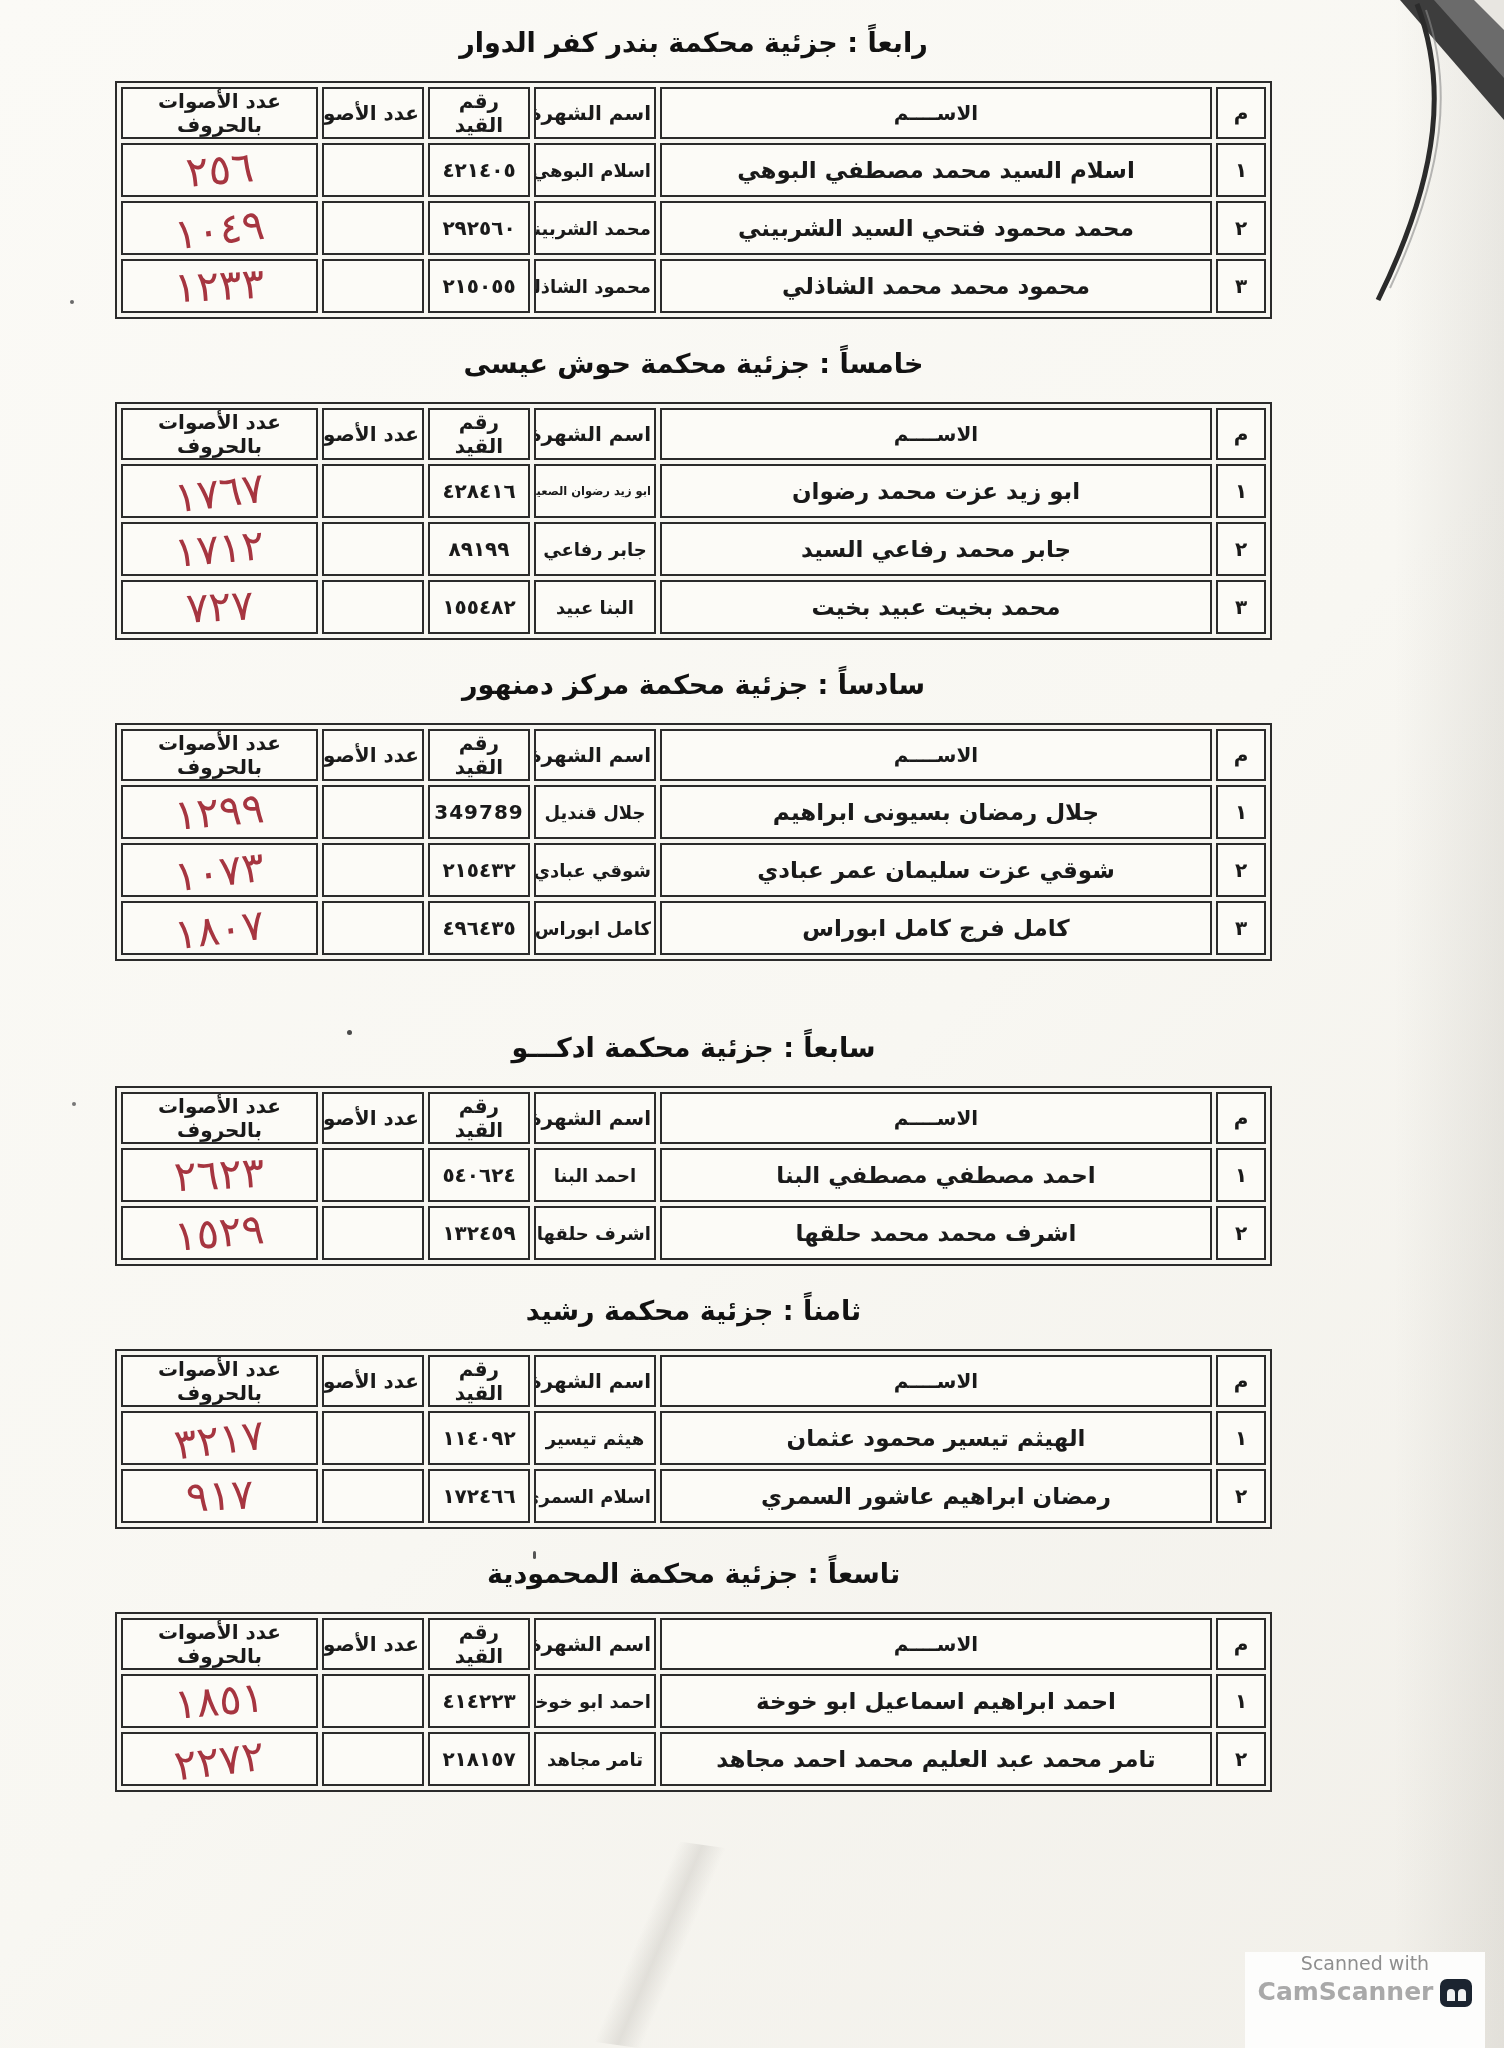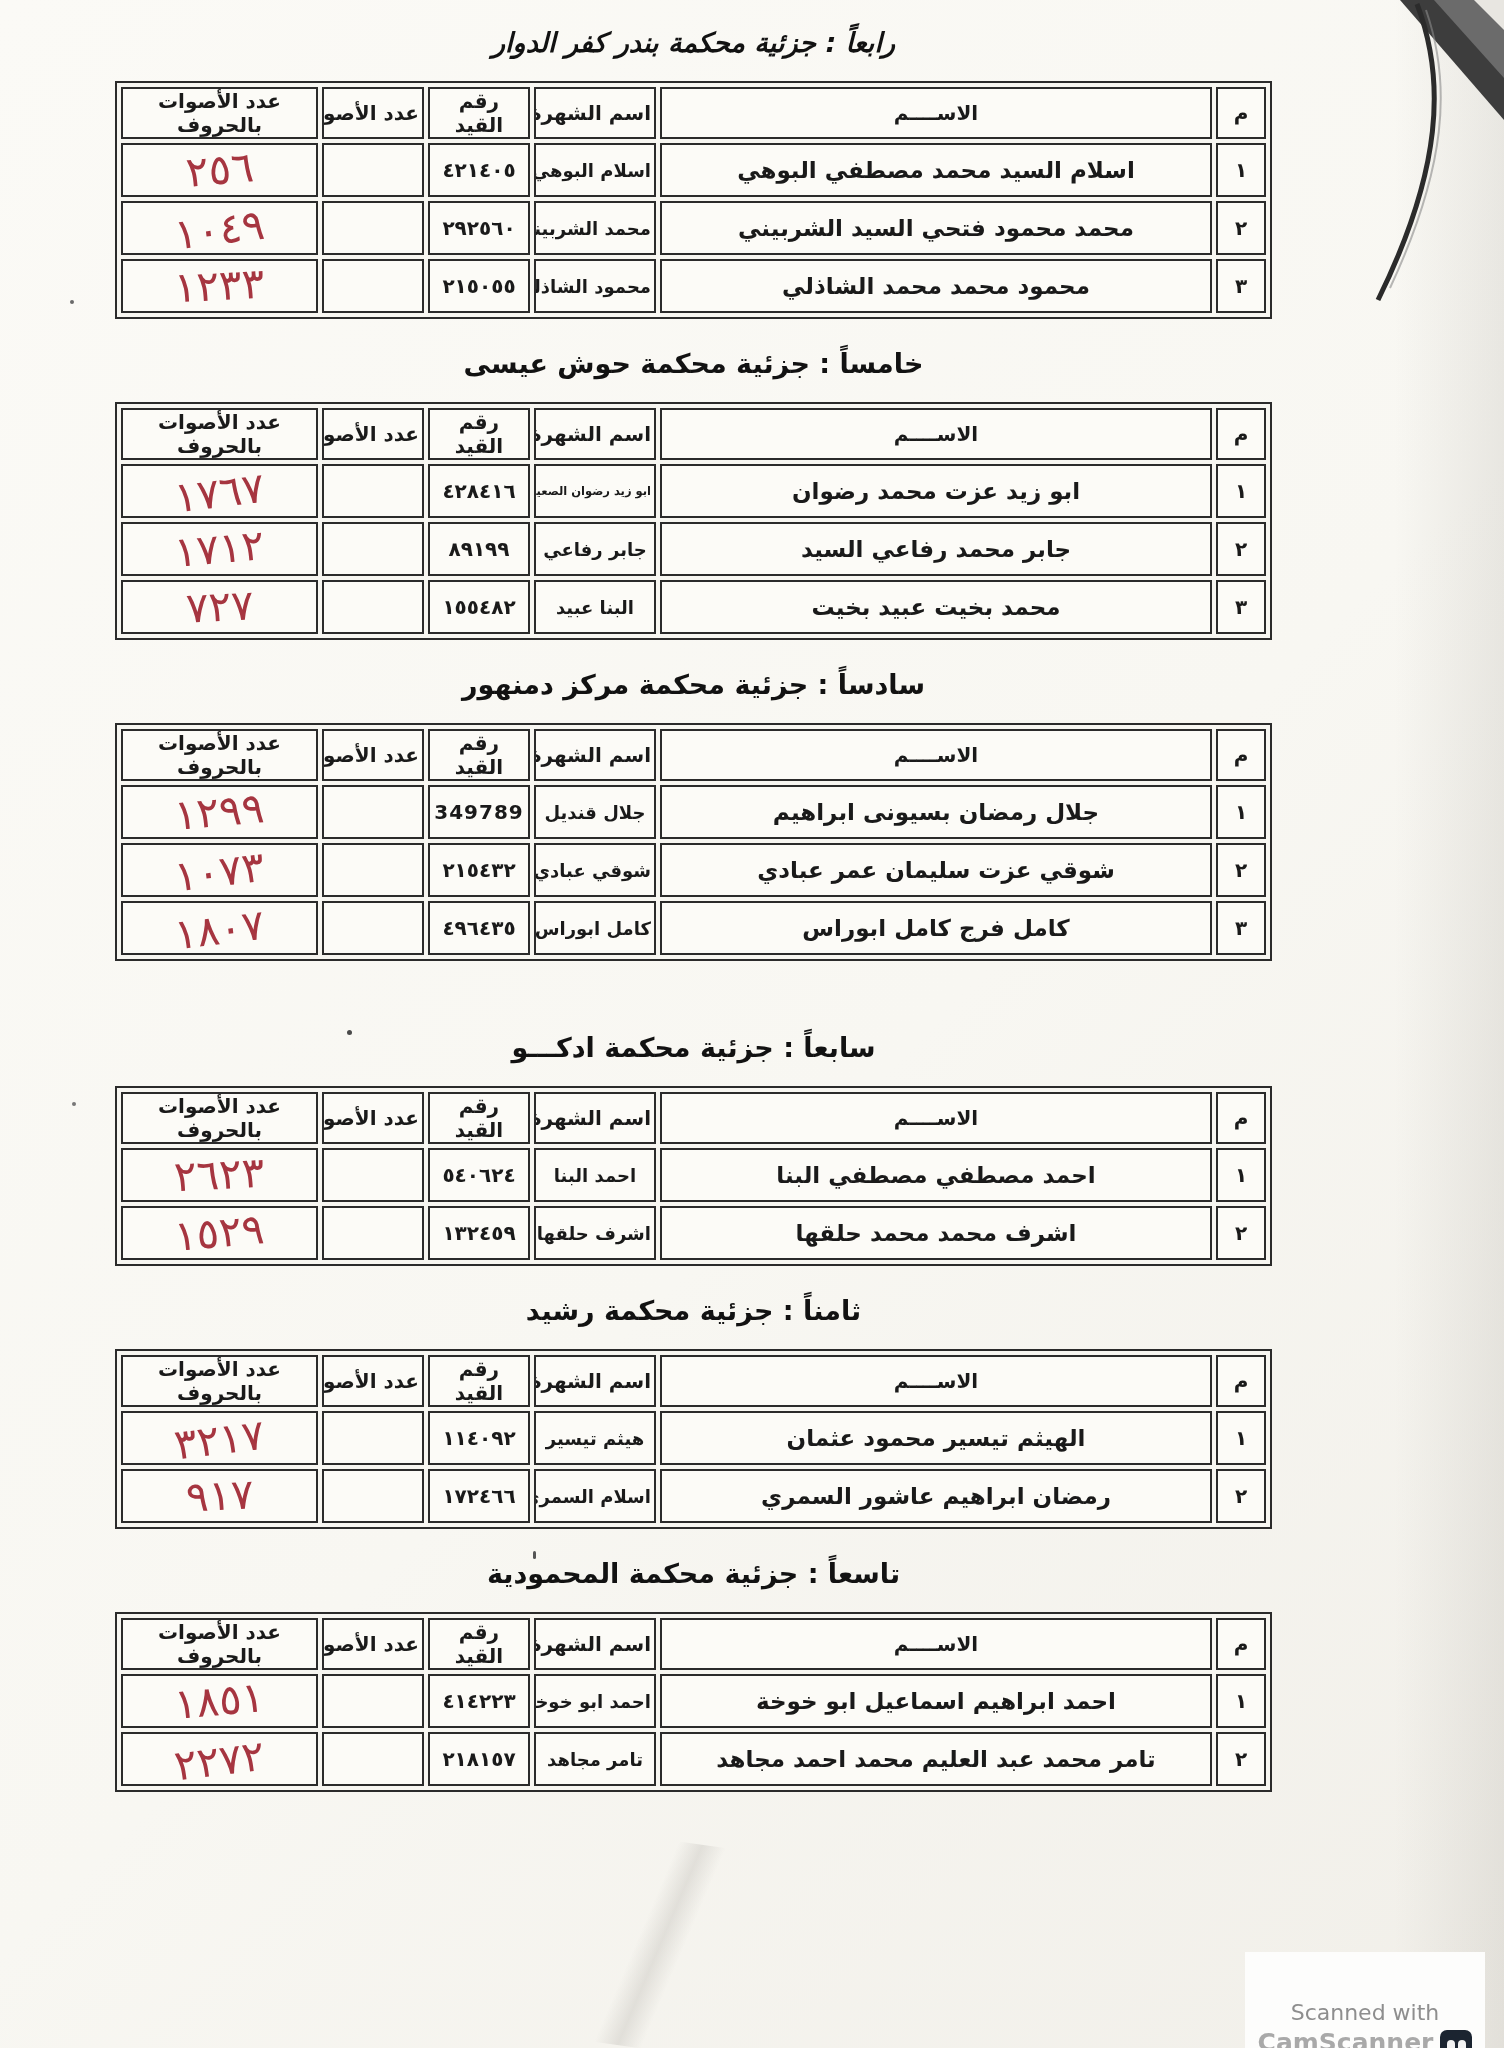--- a/index.html
+++ b/index.html
@@ -11,21 +11,21 @@
   
   .shade-right{position:absolute;top:0;right:0;width:110px;height:100%;
     background:linear-gradient(to left,rgba(135,130,122,.14),transparent);pointer-events:none;}
   .streak{position:absolute;left:540px;top:1840px;width:240px;height:210px;
     background:linear-gradient(105deg,rgba(0,0,0,0) 42%,rgba(120,115,108,.16) 50%,rgba(0,0,0,0) 58%);
     transform:rotate(8deg);pointer-events:none;}
   
   .doc{position:absolute;top:0;left:115px;width:1157px;direction:rtl;}
   .title{font-size:27px;font-weight:700;color:#121212;text-align:center;
     margin:28px 0 22px;line-height:33px;letter-spacing:0;}
-  .sec-first .title{margin-top:26px;font-style:italic;}
+  .sec-first .title{margin-top:26px;}
   .sec-adku .title{margin-top:70px;}
   .tbl-wrap{border:2px solid #2b2b2b;background:#f7f6f1;}
   table{border-collapse:separate;border-spacing:4px;width:100%;table-layout:fixed;}
   td{border:2px solid #2b2b2b;background:#fcfbf7;text-align:center;vertical-align:middle;
      font-weight:700;color:#1a1a1a;padding:0 3px;box-sizing:border-box;overflow:hidden;}
   .hrow td{height:52px;font-size:20px;}
   .brow td{height:54px;}
   .c-serial{width:50px;font-size:20px;}
   .c-name{width:552px;font-size:23px;}
   .c-alias{width:122px;font-size:18px;white-space:nowrap;}
@@ -41,21 +41,21 @@
   
   .curl{position:absolute;top:0;right:0;width:190px;height:310px;pointer-events:none;}
   
   .dot{position:absolute;background:#4a4a4a;border-radius:50%;pointer-events:none;}
   .d1{left:70px;top:300px;width:4px;height:4px;background:#6a6a6a;}
   .d2{left:347px;top:1030px;width:5px;height:5px;}
   .d3{left:533px;top:1551px;width:3px;height:8px;border-radius:2px;background:#555;}
   .d4{left:72px;top:1102px;width:4px;height:4px;background:#777;}
   
   .scanwm{position:absolute;left:1245px;top:1952px;width:240px;height:96px;background:#fdfdfc;}
-  .scan-label{margin-top:48px;text-align:center;color:#8e8e8e;font-size:22px;}
+  .scan-label{text-align:center;color:#8e8e8e;font-size:19px;}
   .logo-row{margin-top:5px;display:flex;justify-content:center;align-items:flex-start;gap:7px;}
   .cs-icon{width:32px;height:28px;background:#1b2430;border-radius:7px;
     display:flex;align-items:flex-end;justify-content:center;gap:3px;flex:0 0 auto;}
   .arch{width:8px;height:12px;background:#f2f2f2;border-radius:4px 4px 0 0;margin-bottom:6px;}
   .cs-text{color:#a9a9a9;font-size:25px;font-weight:700;line-height:1.05;direction:ltr;}
 </style>
 </head>
 <body>
 
 <div class="shade-right"></div>

